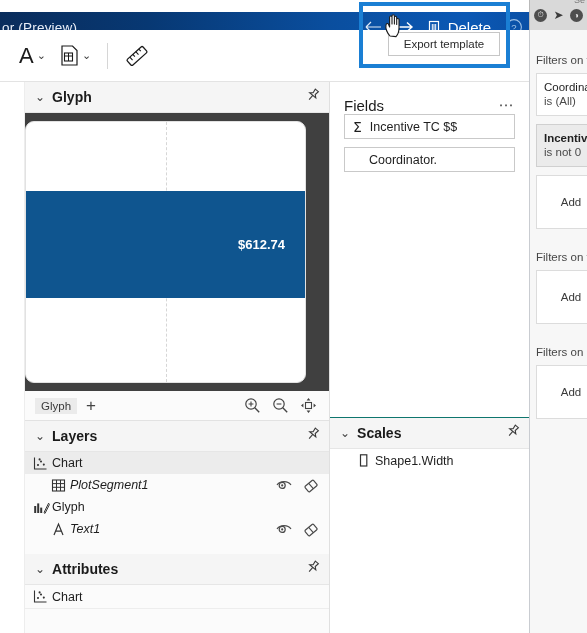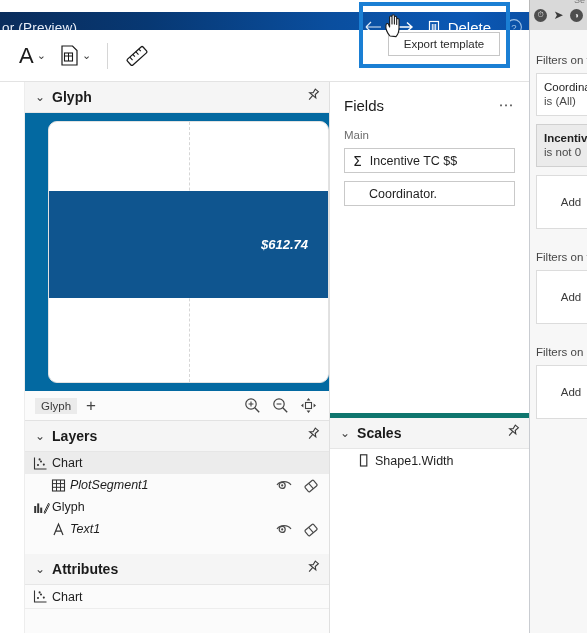--- a/index.html
+++ b/index.html
@@ -108,22 +108,22 @@
     display: flex; align-items: center; height: 31px; padding: 0 8px 0 10px;
     background: #f5f5f5; border-bottom: 1px solid #e6e6e6;
   }
   .panel-head .ph-chev { font-size: 12px; color: #444; margin-right: 7px; }
   .panel-head .ph-title { font-size: 14px; font-weight: bold; color: #1b1b1b; }
   .panel-head .ph-pin { margin-left: auto; }
 
   
   .glyph-panel { background: #fbfbfb; }
   .canvas-wrap {
-    position: relative; height: 278px; background: #0369a1;
-    display: flex; align-items: center; justify-content: flex-end; font-style: italic;
+    position: relative; height: 278px; background: #404040;
+    display: flex; align-items: center; justify-content: flex-start;
   }
   .canvas-card {
     position: relative; width: 281px; height: 262px;
     background: #ffffff; border: 1px solid #e2e2e2; border-radius: 9px;
     overflow: hidden;
   }
   .guide-v { position: absolute; left: 50%; top: 0; width: 0; height: 100%;
              border-left: 1px dashed #d6d6d6; }
   .guide-h { position: absolute; top: 50%; left: 0; width: 100%; height: 0;
              border-top: 1px dashed #d6d6d6; }
@@ -156,21 +156,21 @@
   .layer-row.indent { padding-left: 26px; font-style: italic; }
   .lr-actions { margin-left: auto; display: flex; align-items: center; gap: 11px; }
 
   .attr-row {
     display: flex; align-items: center; height: 24px; padding-left: 8px;
     font-size: 12.5px; color: #1e1e1e; border-bottom: 1px solid #ededed;
   }
   .attr-row .lr-ico { width: 19px; display: flex; align-items: center; }
 
   
-  .fields-panel { padding: 14px 14px 0 14px; height: 336px; border-bottom: 5px solid #0f766e; }
+  .fields-panel { padding: 14px 14px 0 14px; height: 336px; border-bottom: 1px solid #0f766e; }
   .fields-head { display: flex; align-items: center; }
   .fields-title { font-size: 15px; color: #1b1b1b; }
   .fields-dots { margin-left: auto; color: #444; font-size: 15px; letter-spacing: 1.5px; }
   .fields-sub { font-size: 11.5px; color: #6d6d6d; margin-top: 15px; margin-bottom: 7px; }
   .field-chip {
     height: 25px; border: 1px solid #c9c9c9; background: #ffffff;
     display: flex; align-items: center; padding: 0 8px; margin-bottom: 8px;
     font-size: 12.5px; color: #1e1e1e;
   }
   .field-chip .sig { font-size: 14px; margin-right: 8px; font-family: "DejaVu Sans", sans-serif; }
@@ -452,21 +452,20 @@
       </div>
     </div>
 
     <div class="col-right">
 
       <div class="fields-panel">
         <div class="fields-head">
           <span class="fields-title">Fields</span>
           <span class="fields-dots">⋯</span>
         </div>
-        <div class="fields-sub">Main</div>
 
         <div class="field-chip">
           <span class="sig">Σ</span>
           <span>Incentive TC $$</span>
         </div>
 
         <div class="field-chip noicon">
           <span>Coordinator.</span>
         </div>
       </div>

